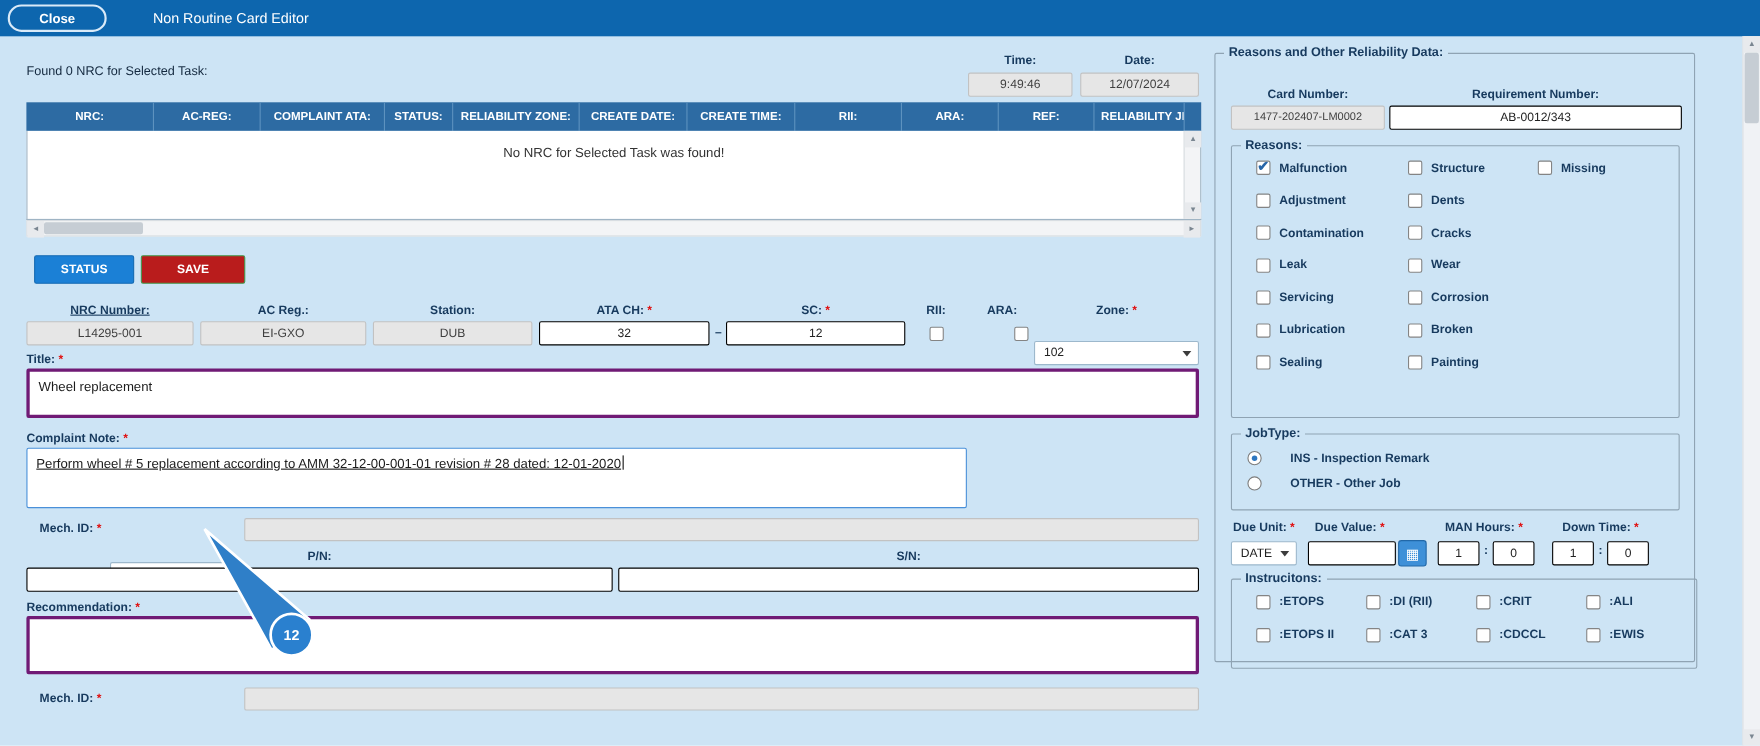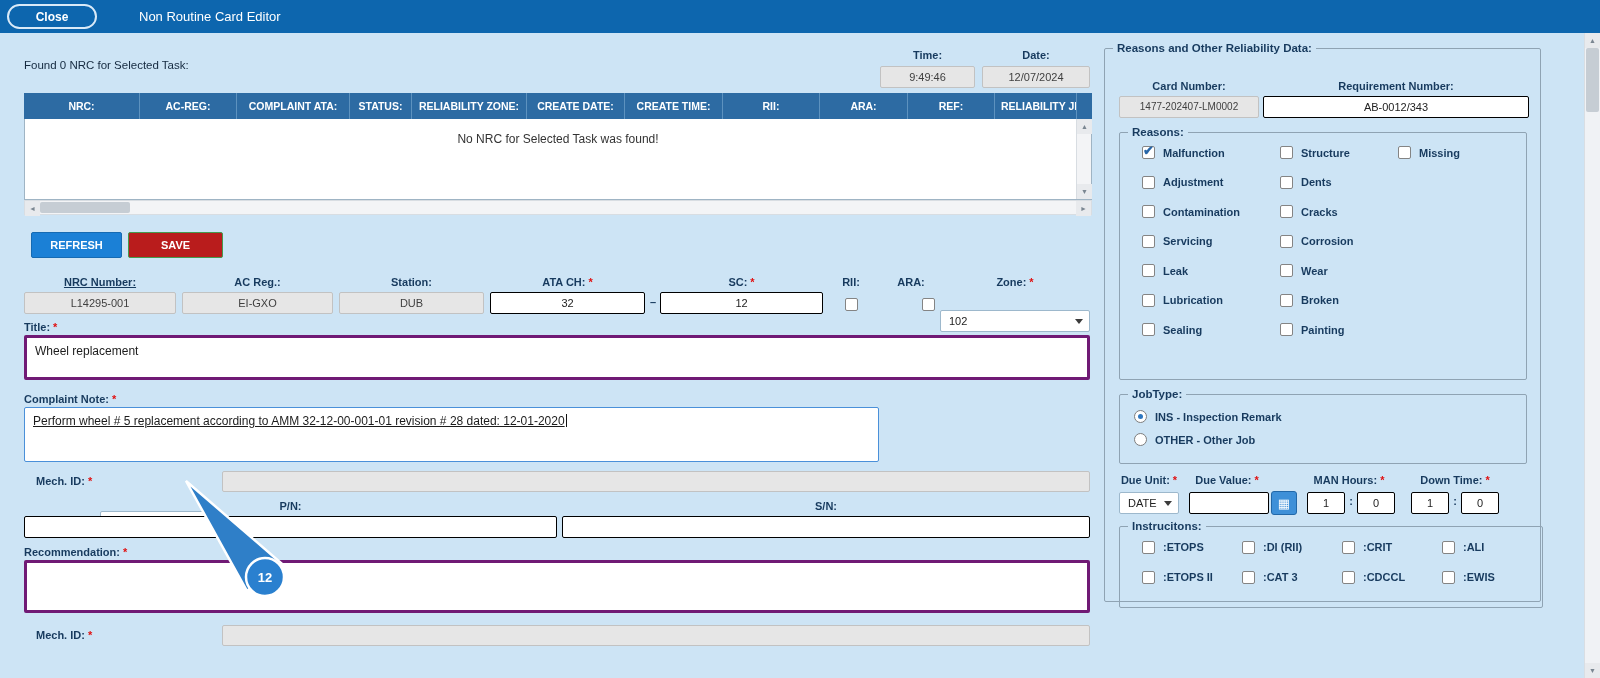--- a/index.html
+++ b/index.html
@@ -55,21 +55,21 @@
   fieldset.fs legend { font-size:11.5px; font-weight:bold; color:#173a5e; margin-left:8px; padding:0 4px; }
 
   .text-field { background:#fff; border:3px solid #701a75; border-radius:2px; font-size:12px; color:#1c1c1c; padding:6px 8px; }
   .text-field.focused { border:1px solid #4a90d9; }
   .caret { display:inline-block; width:1px; height:13px; background:#111; vertical-align:-2px; margin-left:1px; }
 
   .rrow { display:flex; height:29.5px; align-items:center; padding-left:22px; }
   .rrow .c1 { width:138px; } .rrow .c2 { width:118px; } .rrow .c3 { flex:1; }
   .irow { display:flex; height:30px; align-items:center; padding-left:22px; }
   .irow .ic { width:100px; }
-  .jt { display:flex; align-items:center; gap:8px; padding-left:14px; margin-top:10px; }
+  .jt { display:flex; align-items:center; gap:26px; padding-left:14px; margin-top:10px; }
 
   .cal-btn { display:flex; align-items:center; justify-content:center; background:#3e90d8; border:1px solid #2268a8; border-radius:3px; color:#fff; font-size:13px; cursor:pointer; }
 
   .page-scroll { position:absolute; right:0; top:33px; bottom:0; width:16px; background:#f0f2f5; border-left:1px solid #d9dee3; display:flex; flex-direction:column; }
   .ptrack { flex:1; position:relative; }
   .pthumb { position:absolute; left:1px; right:1px; top:0; height:64px; background:#c6cdd4; border-radius:2px; }
 
   .annot { position:absolute; pointer-events:none; }
 </style>
 </head>
@@ -115,21 +115,21 @@
   </div>
   <div class="hscroll abs" style="left:24px;top:200px;width:1068px;height:15px;">
     <div class="sbtn">◄</div>
     <div class="htrack">
       <div class="hthumb"></div>
     </div>
     <div class="sbtn">►</div>
   </div>
 
   
-  <button class="btn-refresh abs" style="left:31px;top:232px;width:91px;height:26px;">REFRESH</button>
+  <button class="btn-refresh abs" style="left:31px;top:232px;width:91px;height:26px;">STATUS</button>
   <button class="btn-save abs" style="left:128px;top:232px;width:95px;height:26px;">SAVE</button>
 
   
   <div class="lbl abs center" style="left:24px;top:276px;width:152px;text-decoration:underline;"><span>NRC Number:</span></div>
   <div class="lbl abs center" style="left:182px;top:276px;width:151px;"><span>AC Reg.:</span></div>
   <div class="lbl abs center" style="left:339px;top:276px;width:145px;"><span>Station:</span></div>
   <div class="lbl abs center" style="left:490px;top:276px;width:155px;"><span>ATA CH:</span><span class="req">*</span></div>
   <div class="lbl abs center" style="left:660px;top:276px;width:163px;"><span>SC:</span><span class="req">*</span></div>
   <div class="lbl abs center" style="left:830px;top:276px;width:42px;">RII:</div>
   <div class="lbl abs center" style="left:888px;top:276px;width:46px;"><span>ARA:</span></div>
@@ -237,42 +237,42 @@
               <span class="cbox"></span>
               <span class="lbl">Cracks</span>
             </label>
           </div>
         <div class="c3"></div>
       </div>
       <div class="rrow">
         <div class="c1">
             <label class="cb">
               <span class="cbox"></span>
+              <span class="lbl">Leak</span>
+            </label>
+          </div>
+        <div class="c2">
+            <label class="cb">
+              <span class="cbox"></span>
+              <span class="lbl">Wear</span>
+            </label>
+          </div>
+        <div class="c3"></div>
+      </div>
+      <div class="rrow">
+        <div class="c1">
+            <label class="cb">
+              <span class="cbox"></span>
               <span class="lbl">Servicing</span>
             </label>
           </div>
         <div class="c2">
             <label class="cb">
               <span class="cbox"></span>
               <span class="lbl">Corrosion</span>
-            </label>
-          </div>
-        <div class="c3"></div>
-      </div>
-      <div class="rrow">
-        <div class="c1">
-            <label class="cb">
-              <span class="cbox"></span>
-              <span class="lbl">Leak</span>
-            </label>
-          </div>
-        <div class="c2">
-            <label class="cb">
-              <span class="cbox"></span>
-              <span class="lbl">Wear</span>
             </label>
           </div>
         <div class="c3"></div>
       </div>
       <div class="rrow">
         <div class="c1">
             <label class="cb">
               <span class="cbox"></span>
               <span class="lbl">Lubrication</span>
             </label>

